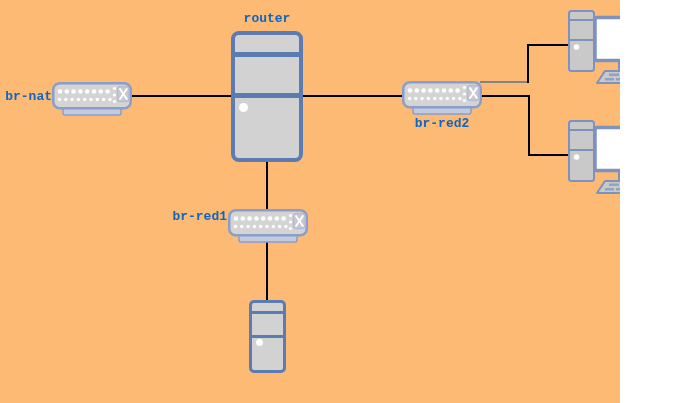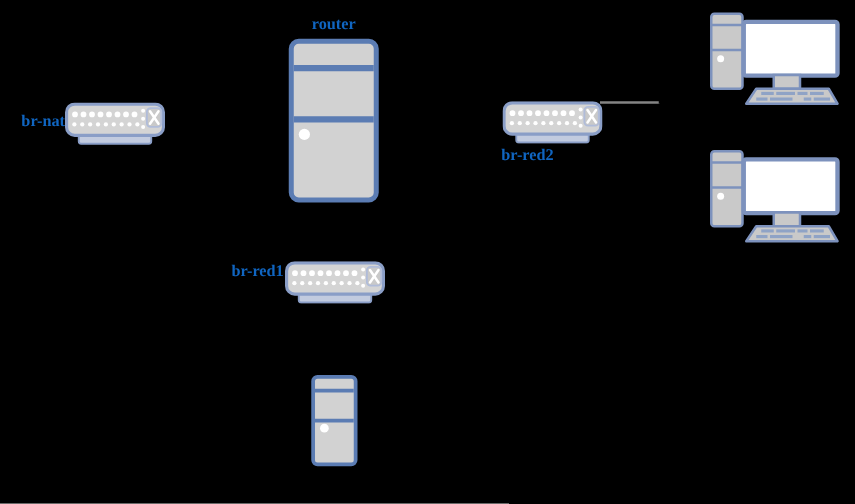--- a/index.html
+++ b/index.html
@@ -1,18 +1,18 @@
 <!DOCTYPE html>
 <html><head>
 <meta charset="utf-8">
 <style>
   html,body{margin:0;padding:0;background:#ffffff;}
   #canvas{
-    position:relative;width:684px;height:403px;background:#000000;overflow:hidden;
-    font-family:Liberation Serif, serif;
+    position:relative;width:620px;height:403px;background:#fdba74;overflow:hidden;
+    font-family:Liberation Mono, monospace;
   }
   .node-label{
     position:absolute;font-size:13px;font-weight:bold;color:#1065c0;line-height:14px;
   }
   .lbl-center{text-align:center;}
   .lbl-right{text-align:right;}
   .line{position:absolute;background:#000000;}
   .line.gray{background:#848484;}
   
   .tower{
@@ -74,21 +74,21 @@
           <circle cx="62.5" cy="19.5" r="1.6"></circle>
       </g>
       <rect x="65.5" y="4.5" width="11.5" height="15" rx="3" fill="#c9c9c9" stroke="#b0bcd9" stroke-width="1.5"></rect>
       <g stroke="#ffffff" stroke-width="2" stroke-linecap="round">
         <line x1="68" y1="7" x2="74.8" y2="17"></line>
           <line x1="74.8" y1="7" x2="68" y2="17"></line>
       </g>
     </svg>
   </div>
 
-  <div class="node-label lbl-center" style="left:372px;top:117px;width:100px;">br-red2</div>
+  <div class="node-label lbl-center" style="left:392px;top:117px;width:100px;">br-red2</div>
   <div class="dev" style="left:402px;top:81px;">
     <svg width="80" height="34" viewBox="0 0 80 34">
       <rect x="11" y="24" width="58" height="9" rx="2" fill="#c2cbdf" stroke="#8a9ec7" stroke-width="1.5"></rect>
       <rect x="1.25" y="1.25" width="77.5" height="25" rx="6.5" fill="#d4d4d4" stroke="#8a9ec7" stroke-width="2.5"></rect>
       <g fill="#ffffff">
         <circle cx="8" cy="9.5" r="2.3"></circle>
           <circle cx="14.8" cy="9.5" r="2.3"></circle>
           <circle cx="21.6" cy="9.5" r="2.3"></circle>
           <circle cx="28.4" cy="9.5" r="2.3"></circle>
           <circle cx="35.2" cy="9.5" r="2.3"></circle>

